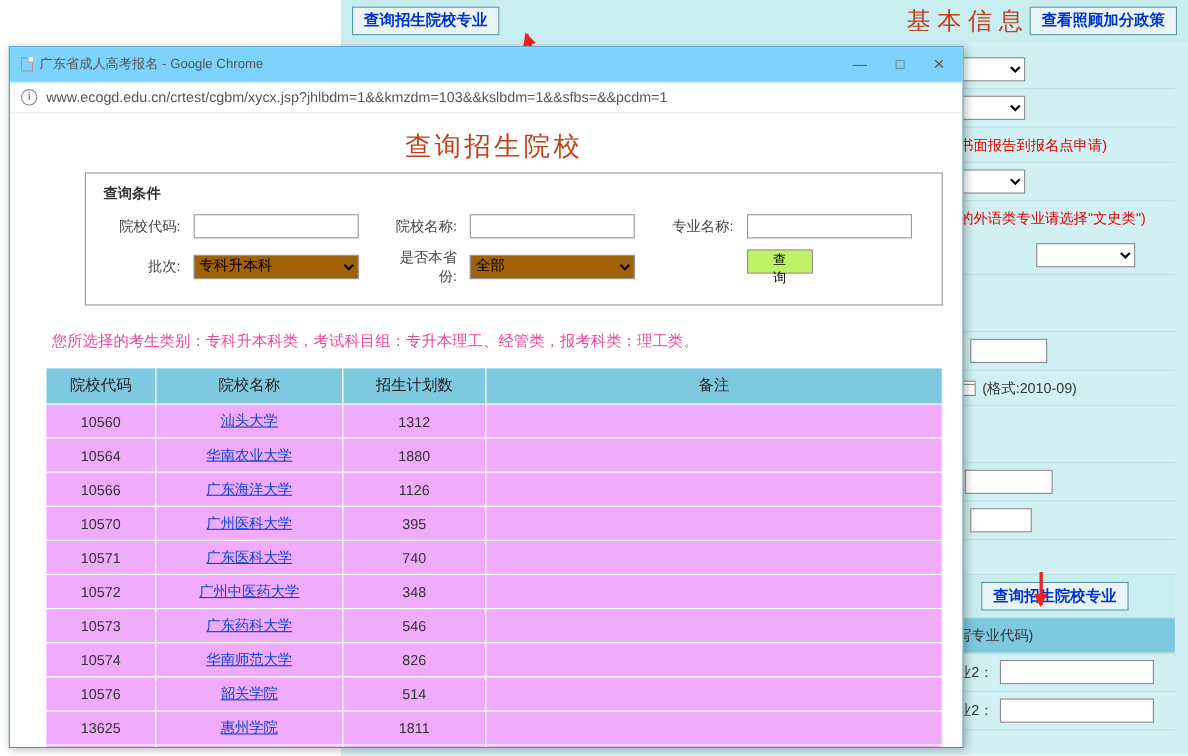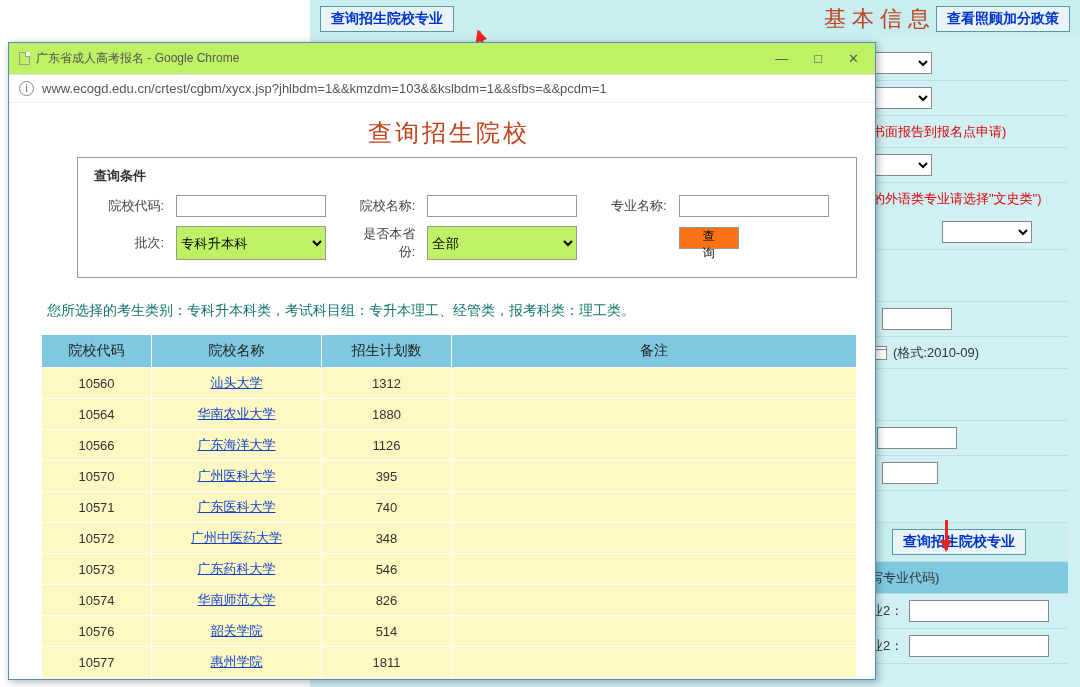--- a/index.html
+++ b/index.html
@@ -19,50 +19,50 @@
 
 
 .red-arrow { position: absolute; width: 3px; background: #e22; }
 .red-arrow::before { content: ''; position: absolute; top: -2px; left: -5px; border-left: 6px solid transparent; border-right: 6px solid transparent; border-bottom: 12px solid #e22; }
 .arrow1 { top: 30px; left: 485px; height: 50px; transform: rotate(-18deg); }
 .arrow2 { top: 520px; left: 945px; height: 30px; }
 .arrow2::before { top: auto; bottom: -2px; border-bottom: none; border-top: 12px solid #e22; }
 
 
 .popup { position: absolute; top: 42px; left: 8px; width: 868px; height: 638px; background: #fff; border: 1px solid #4a90c0; box-shadow: 2px 2px 8px rgba(0,0,0,0.3); display: flex; flex-direction: column; }
-.chrome-titlebar { background: #bef264; padding: 6px 10px; display: flex; align-items: center; justify-content: space-between; border-bottom: 1px solid #ddd; }
+.chrome-titlebar { background: #7dd3fc; padding: 6px 10px; display: flex; align-items: center; justify-content: space-between; border-bottom: 1px solid #ddd; }
 .chrome-title-left { display: flex; align-items: center; gap: 6px; color: #555; font-size: 12px; }
 .chrome-controls { display: flex; gap: 14px; color: #555; font-size: 13px; }
 .chrome-control { cursor: pointer; padding: 2px 6px; }
 .chrome-addr { padding: 6px 10px; display: flex; align-items: center; gap: 8px; border-bottom: 1px solid #eee; color: #555; font-size: 13px; }
 .chrome-icon { display: inline-block; width: 15px; height: 15px; border: 1px solid #888; border-radius: 50%; text-align: center; line-height: 14px; font-size: 10px; }
 
 .popup-body { flex: 1; overflow-y: scroll; padding: 8px 18px 0 32px; }
 .popup-body::-webkit-scrollbar { width: 16px; }
 .popup-body::-webkit-scrollbar-track { background: #f0f0f0; }
 .popup-body::-webkit-scrollbar-thumb { background: #c8c8c8; }
 
 .page-title2 { text-align: center; color: #c24018; font-size: 24px; font-weight: 400; letter-spacing: 3px; padding: 6px 0 8px; }
 
 .fieldset { border: 1px solid #999; padding: 10px 12px 12px; margin-bottom: 12px; margin-left: 36px; }
 .fieldset-legend { color: #333; font-weight: bold; font-size: 13px; padding: 0 4px; background: #fff; margin-top: -18px; margin-bottom: 6px; display: inline-block; }
 .filter-table { width: 100%; border-collapse: collapse; }
 .filter-table td { padding: 4px 6px; color: #444; font-size: 13px; vertical-align: middle; }
 .filter-label { text-align: right; width: 80px; }
 .filter-input { width: 150px; height: 22px; border: 1px solid #999; background: #fff; font-family: inherit; }
-.filter-select { width: 150px; height: 34px; border: 1px solid #999; background: #bef264; font-family: Liberation Serif, serif; }
-.query-btn { width: 60px; height: 22px; background: #f97316; border: 1px solid #999; cursor: pointer; font-family: inherit; font-size: 12px; letter-spacing: 8px; padding-left: 8px; }
-
-.result-banner { color: #0f766e; font-size: 14px; padding: 12px 6px 14px; }
+.filter-select { width: 150px; height: 22px; border: 1px solid #999; background: #a16207; font-family: Liberation Mono, monospace; }
+.query-btn { width: 60px; height: 22px; background: #bef264; border: 1px solid #999; cursor: pointer; font-family: inherit; font-size: 12px; letter-spacing: 8px; padding-left: 8px; }
+
+.result-banner { color: #ec4899; font-size: 14px; padding: 12px 6px 14px; }
 
 .data-table { width: 100%; border-collapse: collapse; }
 .data-table th { background: #7ec9e0; color: #222; font-weight: 400; padding: 7px 4px; font-size: 14px; text-align: center; border: 1px solid #fff; }
-.data-table td { background: #fef9c3; padding: 6px 4px; font-size: 13px; text-align: center; border: 1px solid #fff; color: #333; margin-top: 28px; }
+.data-table td { background: #f0abfc; padding: 6px 4px; font-size: 13px; text-align: center; border: 1px solid #fff; color: #333; margin-top: 28px; }
 .data-table td.col-name a { color: #1144cc; text-decoration: underline; cursor: pointer; }
-.data-table .col-code { width: 110px; }
+.data-table .col-code { width: 100px; }
 .data-table .col-name { width: 170px; }
 .data-table .col-plan { width: 130px; }
 
 .file-icon { display: inline-block; width: 11px; height: 13px; border: 1px solid #999; position: relative; }
 .file-icon::after { content: ''; position: absolute; top: -1px; right: -1px; width: 4px; height: 4px; background: #fff; border-left: 1px solid #999; border-bottom: 1px solid #999; }
 
 .cal-icon { display: inline-block; width: 15px; height: 14px; border: 1px solid #888; background: #fff; position: relative; }
 .cal-icon::before { content: ''; position: absolute; top: 2px; left: 0; right: 0; border-top: 1px solid #888; }
 </style>
 </head>
@@ -232,21 +232,21 @@
             <td class="col-plan">826</td>
             <td></td>
           </tr>
           <tr>
             <td class="col-code">10576</td>
             <td class="col-name"><a>韶关学院</a></td>
             <td class="col-plan">514</td>
             <td></td>
           </tr>
           <tr>
-            <td class="col-code">10577</td>
+            <td class="col-code">13625</td>
             <td class="col-name"><a>惠州学院</a></td>
             <td class="col-plan">1811</td>
             <td></td>
           </tr>
           <tr>
             <td class="col-code">10578</td>
             <td class="col-name"></td>
             <td class="col-plan">173</td>
             <td></td>
           </tr>

